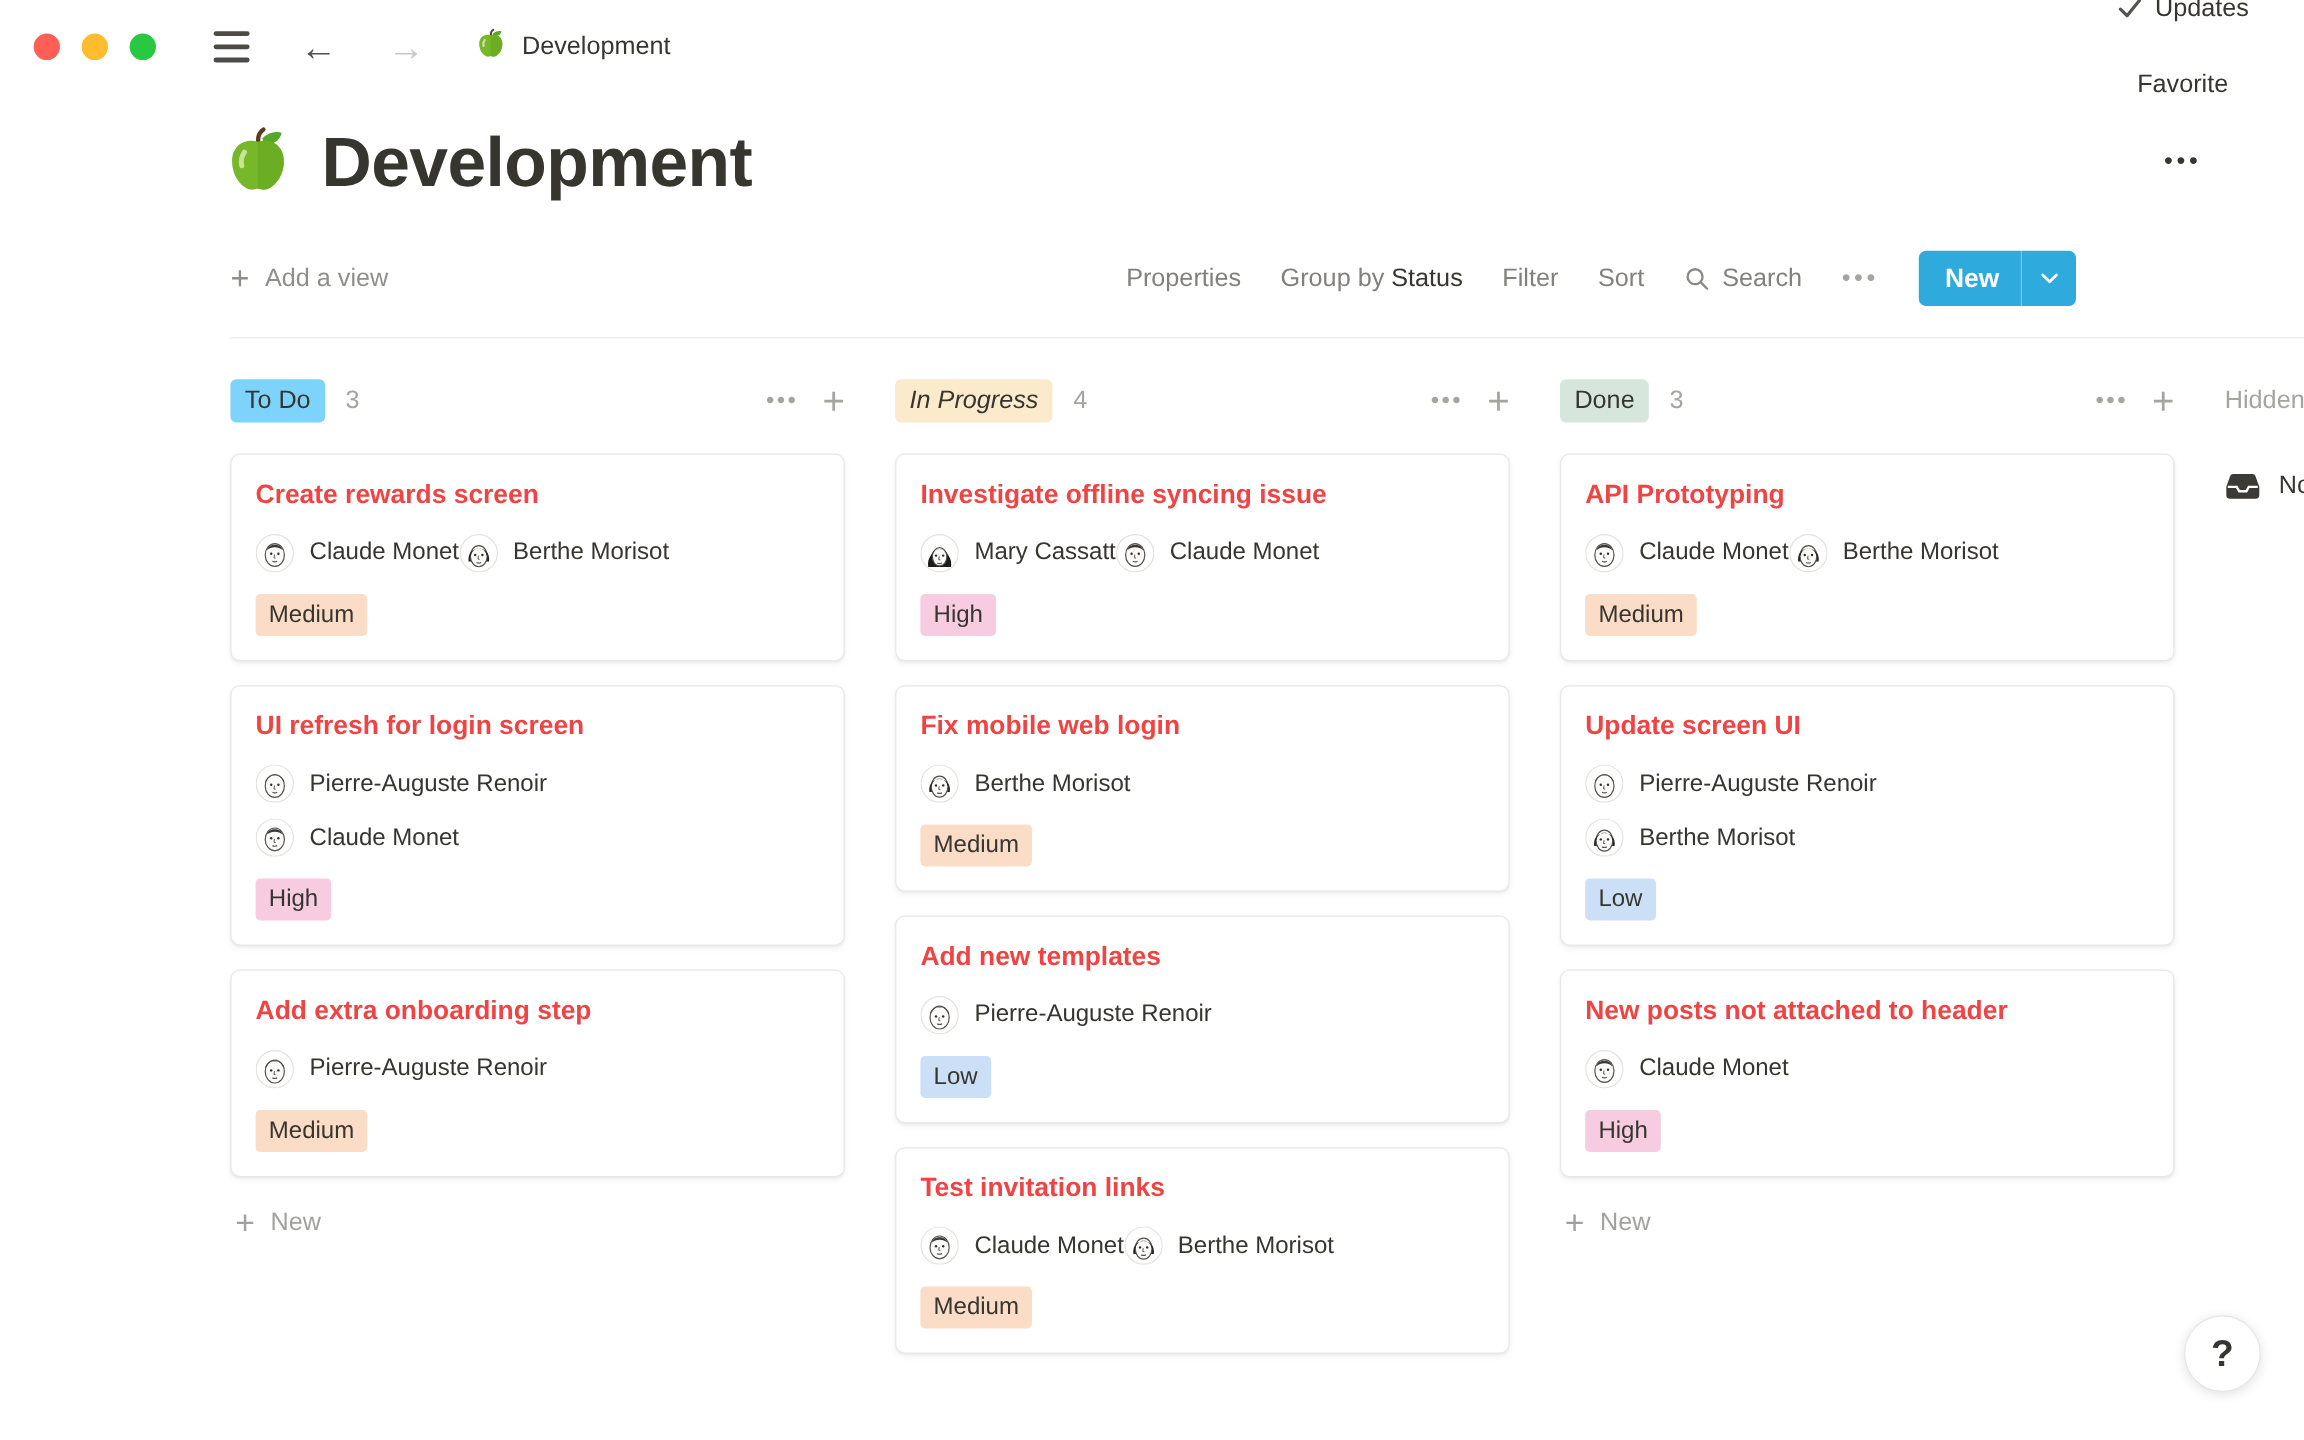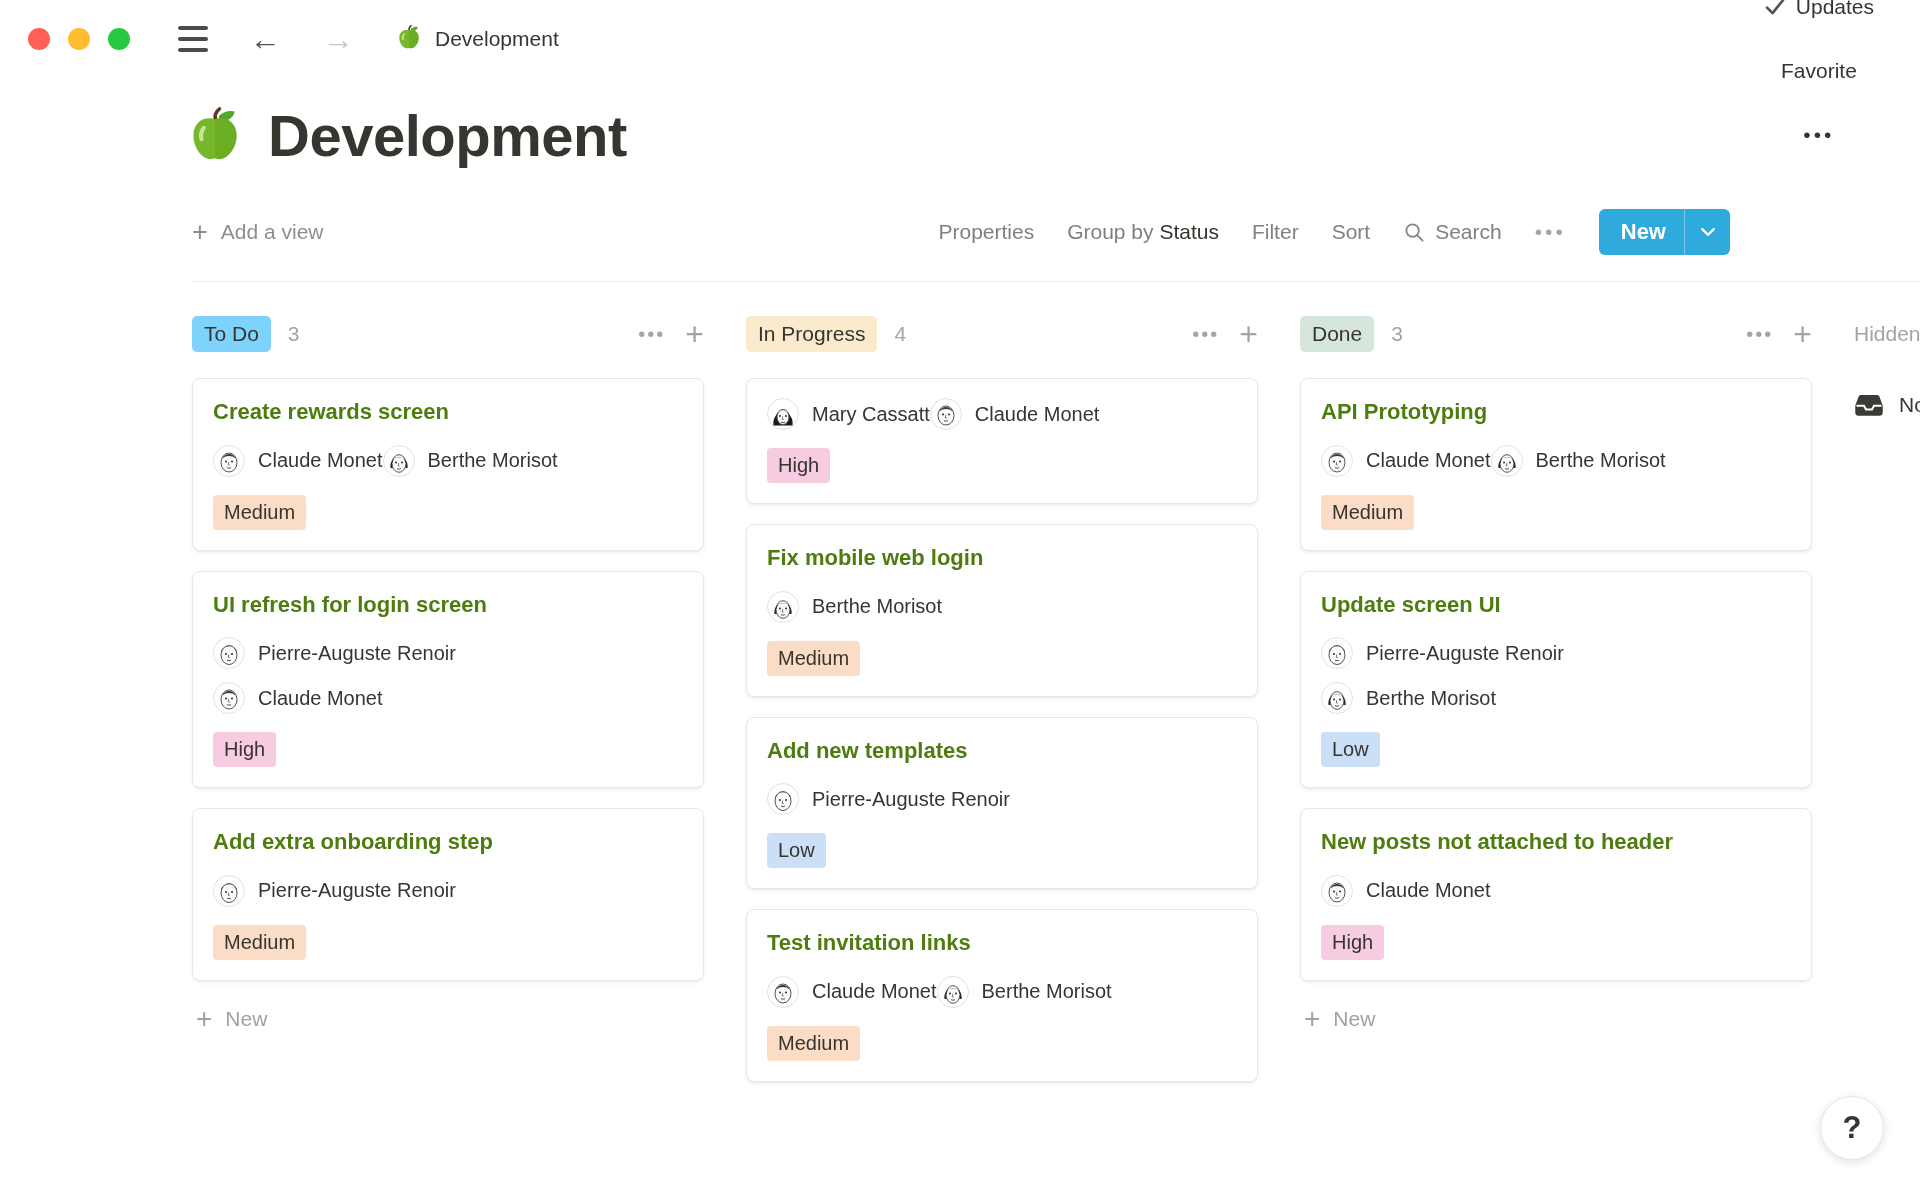--- a/index.html
+++ b/index.html
@@ -44,21 +44,21 @@
   .column { width:512px; flex-shrink:0; }
   .col-header { display:flex; align-items:center; height:40px; }
   .chip { padding:5px 12px; border-radius:5px; font-size:21px; line-height:1.25; display:inline-block; }
   .count { margin-left:17px; color:#A5A49F; font-size:21px; }
   .col-controls { margin-left:auto; display:flex; align-items:center; gap:20px; color:#A5A49F; }
   .col-controls .dots { letter-spacing:2px; font-size:20px; cursor:pointer; }
   .col-controls .plus { font-size:32px; font-weight:300; line-height:1; cursor:pointer; }
   .cards { display:flex; flex-direction:column; gap:20px; margin-top:24px; }
   .card { background:#fff; border:1px solid #E9E8E5; border-radius:8px; padding:19px 20px 20px;
           box-shadow:0 1px 2px rgba(15,15,15,0.04), 0 2px 5px rgba(15,15,15,0.05); cursor:pointer; }
-  .card-title { font-size:22px; font-weight:600; color:#4d7c0f; margin-bottom:18px; line-height:1.3; }
+  .card-title { font-size:22px; font-weight:600; color:#ef4444; margin-bottom:18px; line-height:1.3; }
   .assignee-rows { display:flex; flex-direction:column; gap:13px; }
   .assignee-row { display:flex; align-items:center; }
   .assignee { display:flex; align-items:center; gap:13px; font-size:20px; color:#37352F; white-space:nowrap; }
   .avatar { width:32px; height:32px; flex-shrink:0; display:inline-flex; }
   .priority { margin-top:18px; }
   .priority .chip { font-size:20px; padding:5px 11px; border-radius:4px; }
   .col-footer { display:flex; align-items:center; gap:13px; margin-top:24px; color:#A2A19D; font-size:21px; cursor:pointer; padding-left:4px; }
   .col-footer .plus { font-size:28px; font-weight:300; line-height:1; }
   
   .hidden-area { flex-shrink:0; width:300px; }
@@ -265,29 +265,30 @@
           <div class="priority"><span class="chip" style="background: rgb(251, 220, 198);">Medium</span></div>
         </div>
       </div>
       <div class="col-footer">
         <span class="plus">+</span>
         <span>New</span>
       </div>
     </div>
     <div class="column">
       <div class="col-header">
-        <span class="chip" style="background: rgb(251, 234, 203);">In Progress</span>
+        <span class="chip" style="background: rgb(251, 234, 203); font-style: italic;">In Progress</span>
         <span class="count">4</span>
         <span class="col-controls">
           <span class="dots">•••</span>
           <span class="plus">+</span>
         </span>
       </div>
       <div class="cards">
         <div class="card">
+          <div class="card-title">Investigate offline syncing issue</div>
           <div class="assignee-rows">
             <div class="assignee-row">
               <span class="assignee">
                 <span class="avatar">
                   <svg viewBox="0 0 32 32" width="32" height="32">
                     <circle cx="16" cy="16" r="15.5" fill="#FFFFFF" stroke="#E3E2DF"></circle>
                     <path d="M6.5 27.5 C4 10.5 28 10.5 25.5 27.5 Z" fill="#1C1B1A"></path>
                     <ellipse cx="16" cy="19" rx="6" ry="7.6" fill="#FBFAF8" stroke="#55534E" stroke-width="1"></ellipse>
                     <path d="M8.5 22 C7 9.5 25 9.5 23.5 22 C22 14 19.5 12.8 16 12.8 C12.5 12.8 10 14 8.5 22 Z" fill="#1C1B1A"></path>
                     <circle cx="13" cy="18" r="1" fill="#2E2D2A"></circle>

